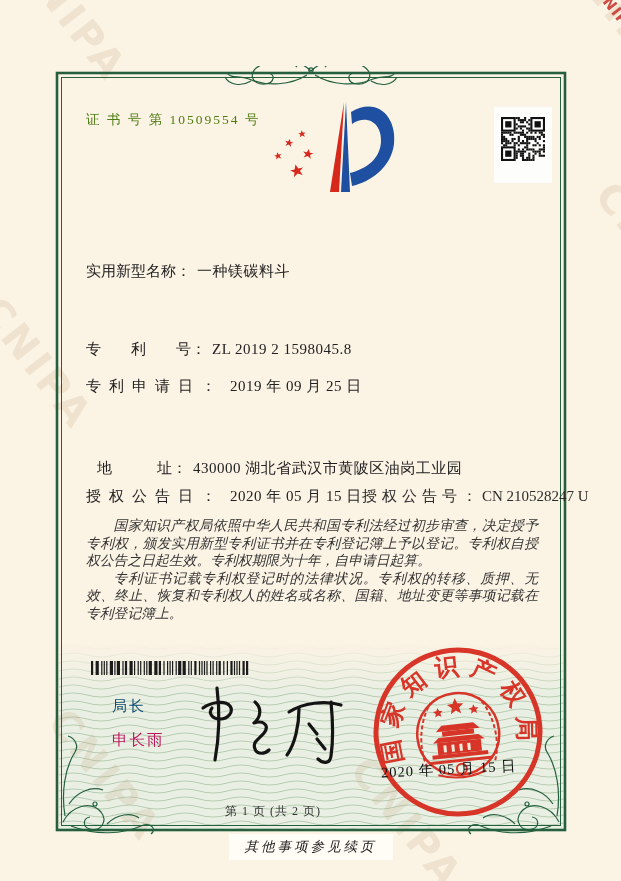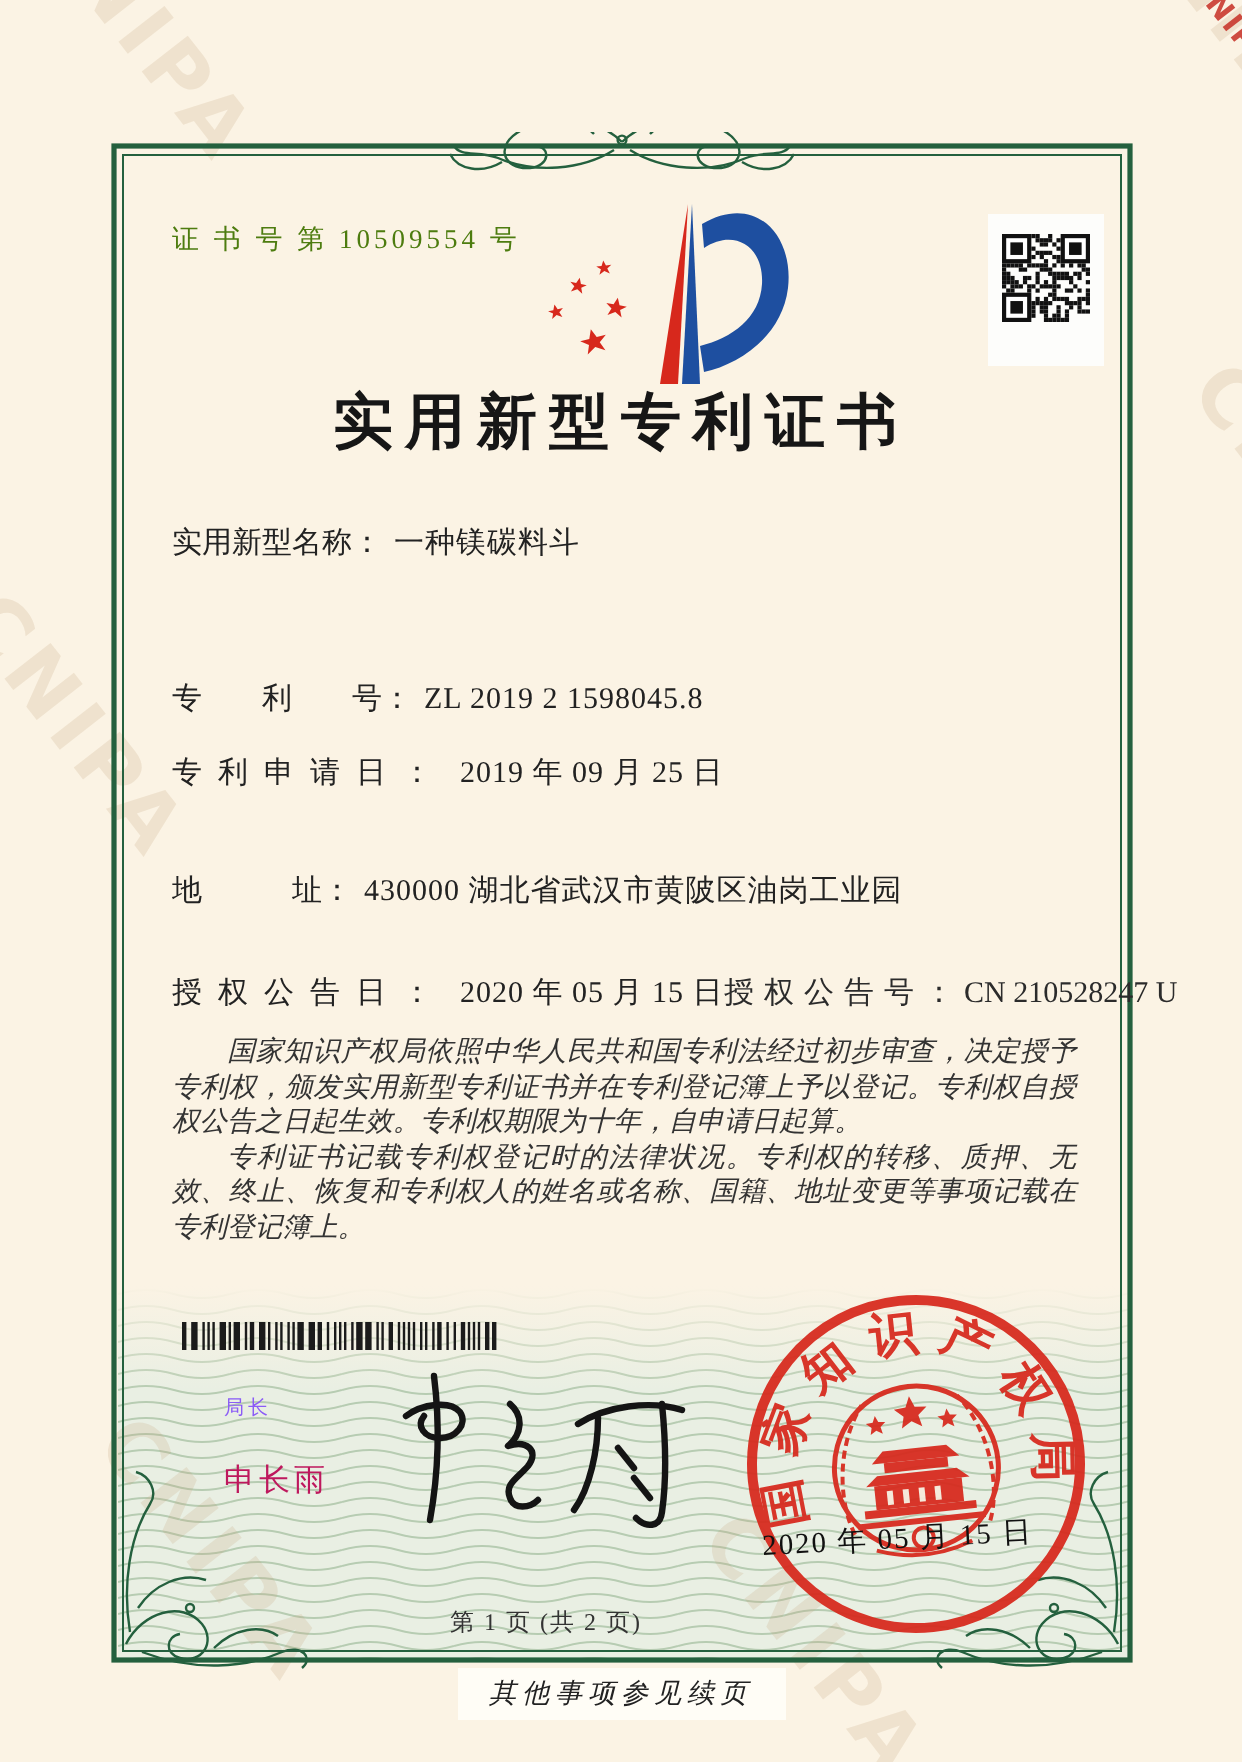--- a/index.html
+++ b/index.html
@@ -30,21 +30,21 @@
   .ls8 .lab{letter-spacing:8px;}
   .grant2{left:338px;font-size:15px;z-index:5;white-space:nowrap;margin-left:24px;}
   .grant2 .lab{letter-spacing:5px;}
   
   .paras{left:86px;top:517px;width:452px;z-index:5;}
   .paras p{margin:0;font-size:13.8px;line-height:17.6px;text-align:justify;
            text-indent:2em;color:#333;font-style:italic;}
   
   .barcode{left:91px;top:661px;z-index:5;}
   .officer-title{left:112px;top:697px;font-family:"DejaVu Sans","Liberation Sans",sans-serif;
-                 font-size:10px;color:#8b5cf6;z-index:5;letter-spacing:2px;}
+                 font-size:15px;color:#0c4a6e;z-index:5;letter-spacing:2px;}
   .officer-name{left:112px;top:730px;font-family:"DejaVu Sans","Liberation Sans",sans-serif;
                 font-size:15.5px;color:#be185d;z-index:5;letter-spacing:2px;}
   .sig{left:175px;top:676px;z-index:7;}
   .seal{left:372px;top:646px;z-index:6;}
   .seal-date{left:381px;top:760px;font-size:14.5px;color:#111;letter-spacing:1px;
              transform:rotate(-3deg);z-index:7;white-space:nowrap;}
   .page-info{left:57px;top:803px;width:432px;text-align:center;font-size:12px;
              letter-spacing:1px;color:#333;z-index:5;}
   .cont-note{left:50%;top:834px;transform:translateX(-50%);background:#fffdf6;
              padding:4px 16px;font-size:13.5px;letter-spacing:3px;color:#222;z-index:5;
@@ -297,32 +297,31 @@
       <use href="#st" transform="translate(41,51) scale(0.42) rotate(12)"></use>
       <use href="#st" transform="translate(54,42) scale(0.38) rotate(-6)"></use>
       <use href="#st" transform="translate(60,62) scale(0.52) rotate(10)"></use>
       <use href="#st" transform="translate(49,79) scale(0.66) rotate(-14)"></use>
     </g>
     <polygon points="96,10 82,100 91,100" fill="#d7281c"></polygon>
     <polygon points="98,10 93,100 102,100" fill="#1e4fa0"></polygon>
     <path d="M103,20 C130,4 149,26 146,52 C143,76 122,90 104,94 L102,81 C118,77 132,67 133,50 C134,31 119,22 104,32 Z" fill="#1e4fa0"></path>
   </svg>
 
-  <div class="abs title">实用新型专利证书</div>
 
   <div class="abs frow" style="top:262px;text-align:center;">
     <span class="lab">实用新型名称：</span><span class="val">一种镁碳料斗</span>
   </div>
   <div class="abs frow" style="top:340px;">
     <span class="lab">专　　利　　号：</span><span class="val">ZL 2019 2 1598045.8</span>
   </div>
   <div class="abs frow ls8" style="top:377px;">
     <span class="lab">专利申请日：</span><span class="val">2019 年 09 月 25 日</span>
   </div>
-  <div class="abs frow" style="top:436px;">
+  <div class="abs frow" style="top:459px;margin-left:11px;">
     <span class="lab">地　　　址：</span><span class="val">430000 湖北省武汉市黄陂区油岗工业园</span>
   </div>
   <div class="abs frow ls8" style="top:487px;">
     <span class="lab">授权公告日：</span><span class="val">2020 年 05 月 15 日</span>
   </div>
   <div class="abs grant2" style="top:487px;">
     <span class="lab">授权公告号：</span><span class="val">CN 210528247 U</span>
   </div>
 
   <div class="abs paras">

